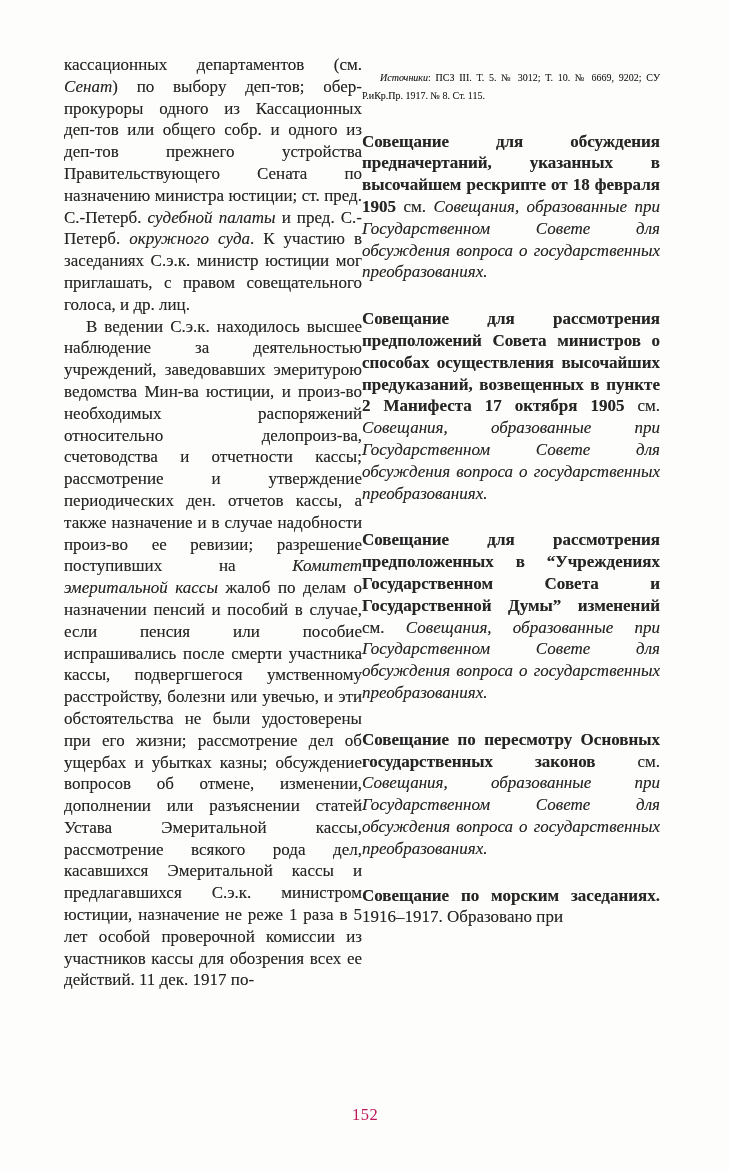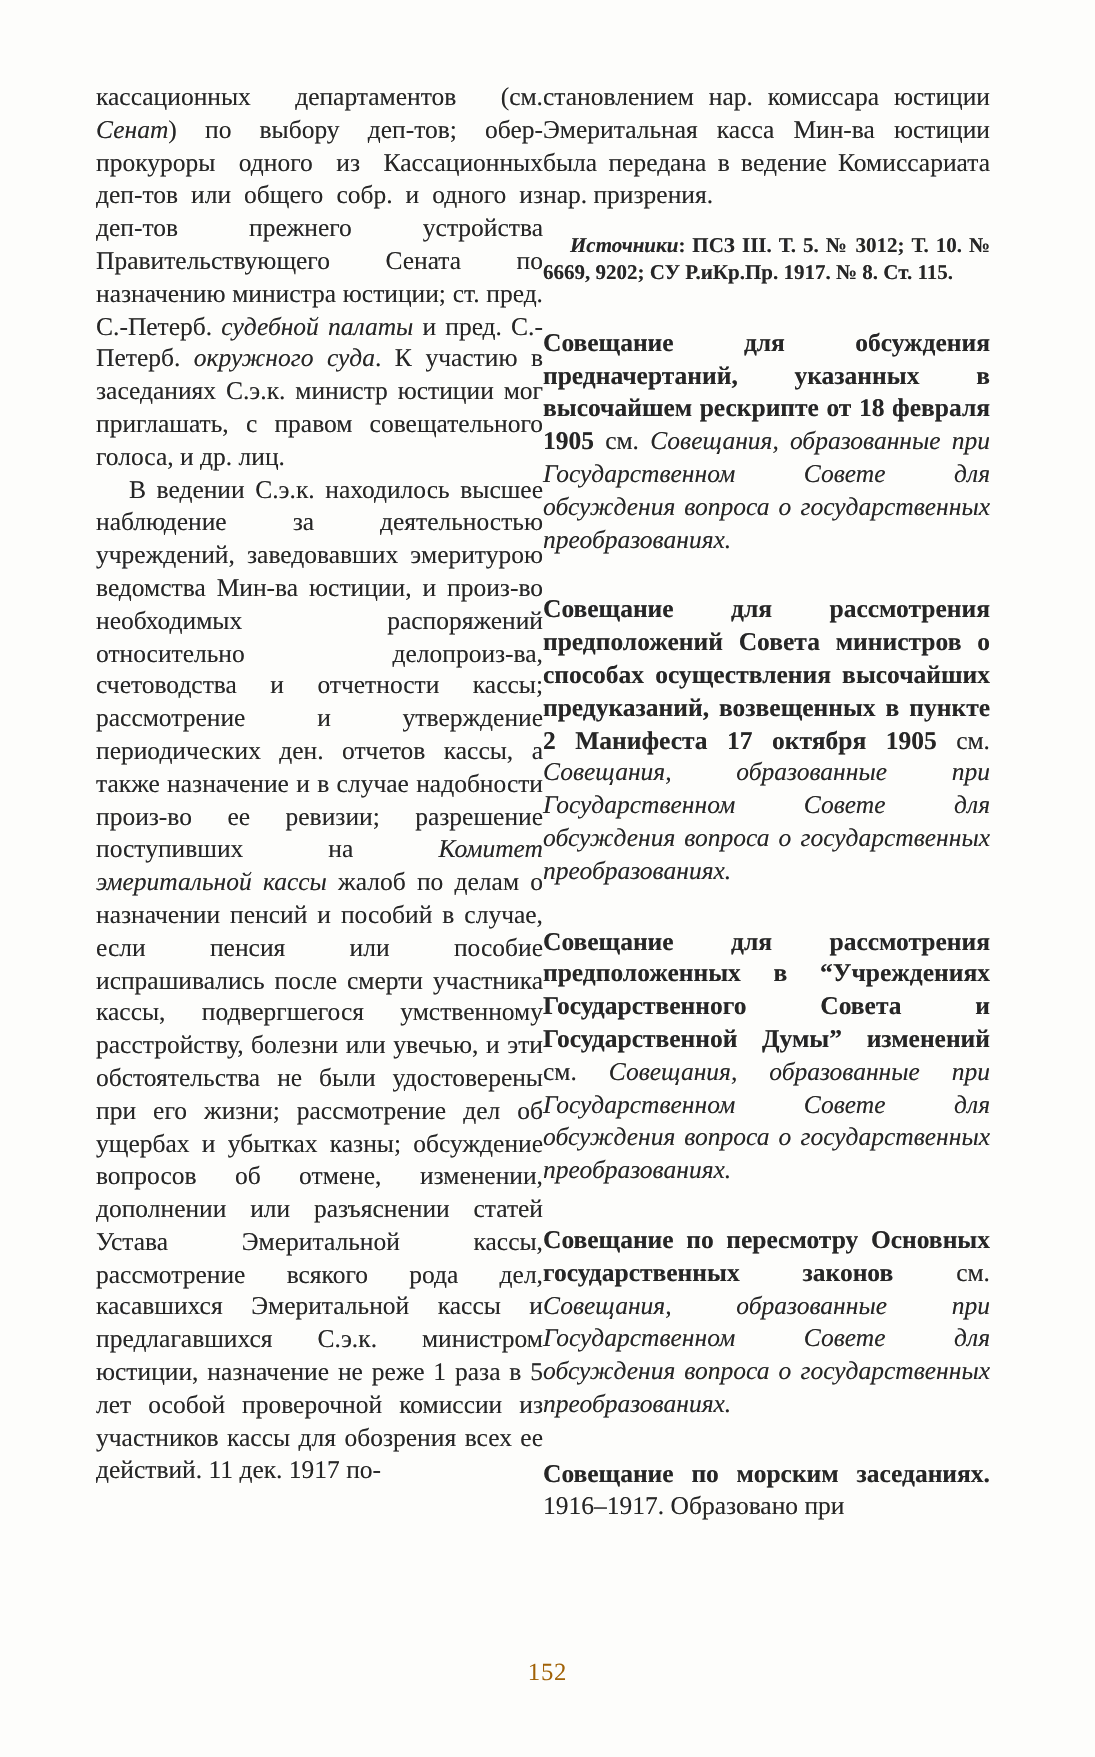--- a/index.html
+++ b/index.html
@@ -20,65 +20,63 @@
     width:298px;
     font-size:17px;
     line-height:21.8px;
     text-align:justify;
     text-shadow:0 0 .4px rgba(40,40,40,.45);
   }
   .para-indent { text-indent:22px; }
   .ital { font-style:italic; }
   .sources {
     margin-top:15px;
-    font-size:14px;
+    font-size:10px;
     line-height:18.3px;
     text-indent:18px;
-    font-weight:bold;
   }
   .signature {
     margin-top:8px;
     text-align:right;
     font-style:italic;
     font-size:15.3px;
     padding-right:4px;
   }
   .entry { margin-top:25px; }
   .entry.first { }
   .entry b { font-weight:bold; }
   .page-number {
     position:absolute; top:1105px; left:0; width:730px;
     text-align:center;
     font-size:16.5px;
     letter-spacing:.5px;
-    color:#a16207;
+    color:#be185d;
   }
 </style>
 </head>
 <body>
 
 <div class="page">
   <div class="columns">
 
     <div class="col">
       <div class="para"><span>кассационных департаментов (см. </span><span class="ital">Сенат</span><span>) по выбору деп-тов; обер-прокуроры одного из Кассационных деп-тов или общего собр. и одного из деп-тов прежнего устройства Правительствующего Сената по назначению министра юстиции; ст. пред. С.-Петерб. </span><span class="ital">судебной палаты</span><span> и пред. С.-Петерб. </span><span class="ital">окружного суда</span><span>. К участию в заседаниях С.э.к. министр юстиции мог приглашать, с правом совещательного голоса, и др. лиц.</span></div>
       <div class="para para-indent"><span>В ведении С.э.к. находилось высшее наблюдение за деятельностью учреждений, заведовавших эмеритурою ведомства Мин-ва юстиции, и произ-во необходимых распоряжений относительно делопроиз-ва, счетоводства и отчетности кассы; рассмотрение и утверждение периодических ден. отчетов кассы, а также назначение и в случае надобности произ-во ее ревизии; разрешение поступивших на </span><span class="ital">Комитет эмеритальной кассы</span><span> жалоб по делам о назначении пенсий и пособий в случае, если пенсия или пособие испрашивались после смерти участника кассы, подвергшегося умственному расстройству, болезни или увечью, и эти обстоятельства не были удостоверены при его жизни; рассмотрение дел об ущербах и убытках казны; обсуждение вопросов об отмене, изменении, дополнении или разъяснении статей Устава Эмеритальной кассы, рассмотрение всякого рода дел, касавшихся Эмеритальной кассы и предлагавшихся С.э.к. министром юстиции, назначение не реже 1 раза в 5 лет особой проверочной комиссии из участников кассы для обозрения всех ее действий. 11 дек. 1917 по-</span></div>
     </div>
 
     <div class="col">
-      <div class="para"><span>становлением нар. комиссара юстиции Эмеритальная касса Мин-ва юстиции была передана в ведение Комиссариата нар. призрения.</span></div>
 
       <div class="sources"><span class="ital">Источники</span><span>: ПСЗ III. Т. 5. № 3012; Т. 10. № 6669, 9202; СУ Р.иКр.Пр. 1917. № 8. Ст. 115.</span></div>
 
 
       <div class="entry first"><b>Совещание для обсуждения предначертаний, указанных в высочайшем рескрипте от 18 февраля 1905</b><span> см. </span><span class="ital">Совещания, образованные при Государственном Совете для обсуждения вопроса о государственных преобразованиях.</span></div>
 
       <div class="entry"><b>Совещание для рассмотрения предположений Совета министров о способах осуществления высочайших предуказаний, возвещенных в пункте 2 Манифеста 17 октября 1905</b><span> см. </span><span class="ital">Совещания, образованные при Государственном Совете для обсуждения вопроса о государственных преобразованиях.</span></div>
 
-      <div class="entry"><b>Совещание для рассмотрения предположенных в “Учреждениях Государственного Совета и Государственной Думы” изменений</b><span> см. </span><span class="ital">Совещания, образованные при Государственном Совете для обсуждения вопроса о государственных преобразованиях.</span></div>
+      <div class="entry"><b>Совещание для рассмотрения предположенных в “Учреждениях Государственном Совета и Государственной Думы” изменений</b><span> см. </span><span class="ital">Совещания, образованные при Государственном Совете для обсуждения вопроса о государственных преобразованиях.</span></div>
 
       <div class="entry"><b>Совещание по пересмотру Основных государственных законов</b><span> см. </span><span class="ital">Совещания, образованные при Государственном Совете для обсуждения вопроса о государственных преобразованиях.</span></div>
 
       <div class="entry"><b>Совещание по морским заседаниях.</b><span> 1916–1917. Образовано при</span></div>
     </div>
 
   </div>
 
   <div class="page-number">152</div>
 </div>

